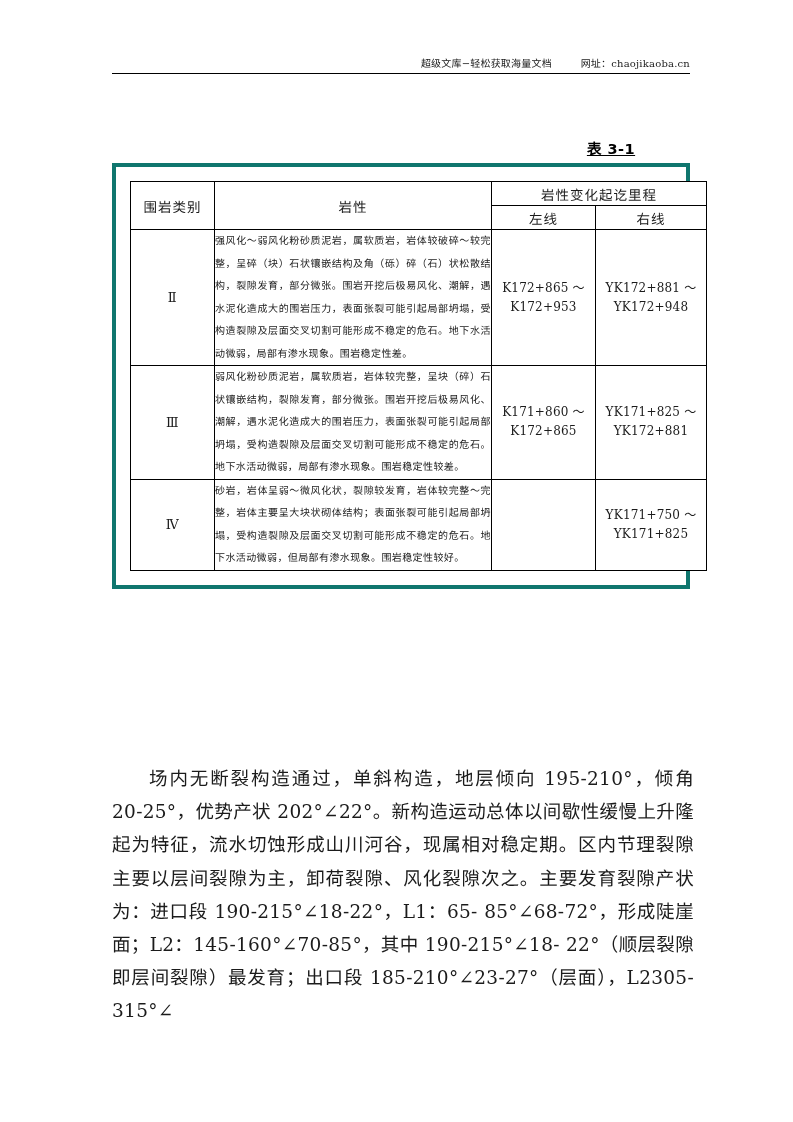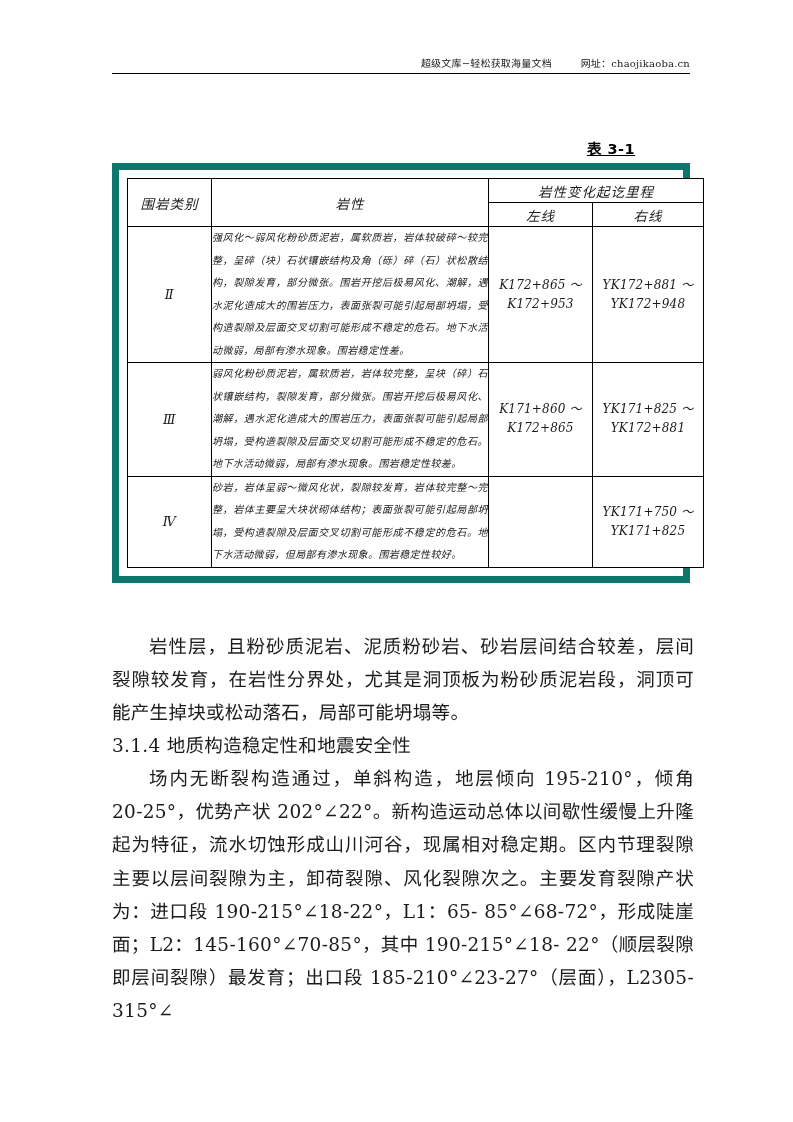--- a/index.html
+++ b/index.html
@@ -95,25 +95,24 @@
     font-family: "DejaVu Sans", "Liberation Sans", sans-serif;
     text-decoration: underline;
   }
 
   
   .tbl-wrap {
     position: absolute;
     left: 112px;
     top: 163px;
     width: 578px;
-    border: 7px solid #0f766e;
-    padding: 8px;
+    border: 4px solid #0f766e;
+    padding: 14px;
     box-sizing: border-box;
     background: #fff;
-    font-style: italic;
   }
   table.rock {
     border-collapse: collapse;
     width: 100%;
     table-layout: fixed;
     background: #fff;
   }
   table.rock td, table.rock th {
     border: 1px solid #000;
     padding: 0;
@@ -250,19 +249,17 @@
           </td>
           <td class="cell-mile">
             <span>YK171+750 ～</span>
             <span>YK171+825</span>
           </td>
         </tr>
       </tbody>
     </table>
   </div>
 
-  <div class="para-block p-after-table indent2">岩性层，且粉砂质泥岩、泥质粉砂岩、砂岩层间结合较差，层间裂隙较发育，在岩性分界处，尤其是洞顶板为粉砂质泥岩段，洞顶可能产生掉块或松动落石，局部可能坍塌等。</div>
-
-  <div class="para-block p-heading">3.1.4 地质构造稳定性和地震安全性</div>
+
 
   <div class="para-block p-tail indent2">场内无断裂构造通过，单斜构造，地层倾向 195-210°，倾角 20-25°，优势产状 202°∠22°。新构造运动总体以间歇性缓慢上升隆起为特征，流水切蚀形成山川河谷，现属相对稳定期。区内节理裂隙主要以层间裂隙为主，卸荷裂隙、风化裂隙次之。主要发育裂隙产状为：进口段 190-215°∠18-22°，L1：65- 85°∠68-72°，形成陡崖面；L2：145-160°∠70-85°，其中 190-215°∠18- 22°（顺层裂隙即层间裂隙）最发育；出口段 185-210°∠23-27°（层面），L2305-315°∠</div>
 
 </div>
 
 </body></html>

